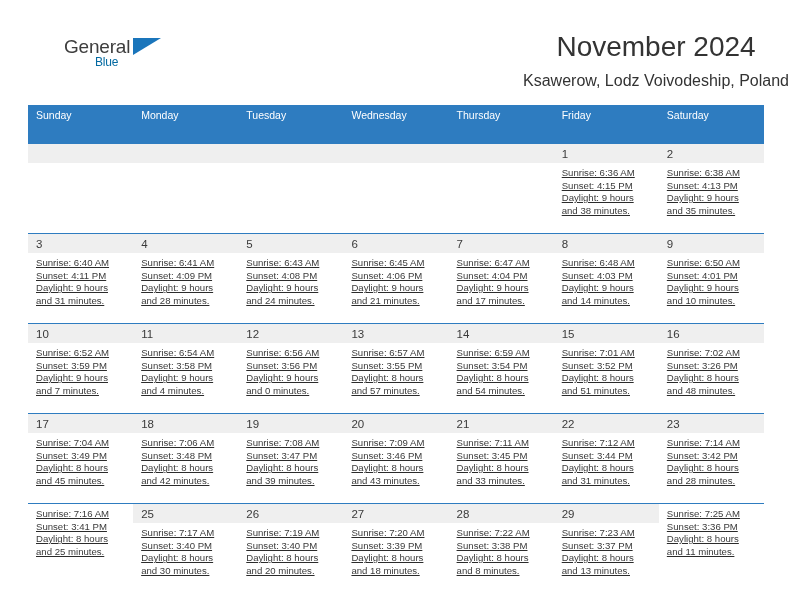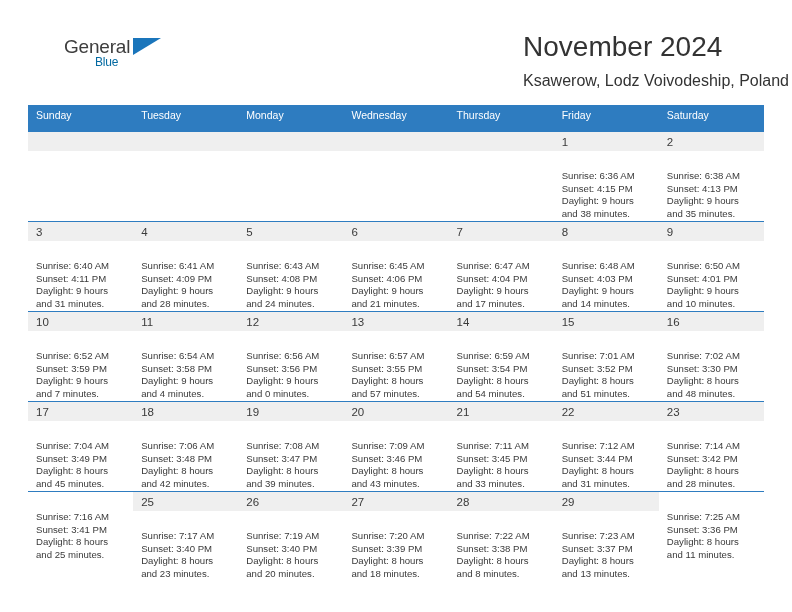--- a/index.html
+++ b/index.html
@@ -66,21 +66,21 @@
     letter-spacing: -0.2px;
     color: #0369a1;
     font-family: "Liberation Sans", sans-serif;
     white-space: nowrap;
   }
 
   .titles {
     position: absolute;
     right: 36px;
     top: 30px;
-    text-align: left;
+    text-align: center;
   }
   .cal-title {
     font-size: 28px;
     color: #333333;
     line-height: 34px;
     white-space: nowrap;
   }
   .cal-subtitle {
     font-size: 16px;
     color: #333333;
@@ -93,21 +93,21 @@
   .calendar {
     position: absolute;
     left: 28px;
     top: 105px;
     width: 736px;
   }
 
   .week-head {
     display: flex;
     background: #2e7cc0;
-    height: 27px;
+    height: 39px;
   }
   .wh-cell {
     flex: 1 1 0;
     color: #ffffff;
     font-size: 10.5px;
     line-height: 21px;
     padding-left: 8px;
     box-sizing: border-box;
     white-space: nowrap;
     overflow: hidden;
@@ -134,21 +134,22 @@
     background: #efefef;
     box-sizing: border-box;
     padding-left: 8px;
   }
   .day-num {
     font-size: 11.5px;
     line-height: 19px;
     color: #3a3a3a;
   }
   .day-body {
-    padding: 19px 6px 0 8px;
+    padding: 4px 6px 0 8px;
+    text-decoration: underline;
   }
   .day-line {
     font-size: 9.6px;
     line-height: 12.6px;
     color: #3a3a3a;
     white-space: nowrap;
   }
 </style>
 </head>
 <body>
@@ -167,22 +168,22 @@
       <div class="cal-title">November 2024</div>
       <div class="cal-subtitle">Ksawerow, Lodz Voivodeship, Poland</div>
     </div>
 
   </div>
 
   <div class="calendar">
 
     <div class="week-head">
       <div class="wh-cell">Sunday</div>
+      <div class="wh-cell">Monday</div>
       <div class="wh-cell">Tuesday</div>
-      <div class="wh-cell">Monday</div>
       <div class="wh-cell">Wednesday</div>
       <div class="wh-cell">Thursday</div>
       <div class="wh-cell">Friday</div>
       <div class="wh-cell">Saturday</div>
     </div>
 
     <div class="week first">
       <div class="day empty">
         <div class="day-num-band"><span class="day-num"></span></div>
 
@@ -341,21 +342,21 @@
           <div class="day-line">Sunrise: 7:01 AM</div>
           <div class="day-line">Sunset: 3:52 PM</div>
           <div class="day-line">Daylight: 8 hours</div>
           <div class="day-line">and 51 minutes.</div>
         </div>
       </div>
       <div class="day">
         <div class="day-num-band"><span class="day-num">16</span></div>
         <div class="day-body">
           <div class="day-line">Sunrise: 7:02 AM</div>
-          <div class="day-line">Sunset: 3:30 PM</div>
+          <div class="day-line">Sunset: 3:26 PM</div>
           <div class="day-line">Daylight: 8 hours</div>
           <div class="day-line">and 48 minutes.</div>
         </div>
       </div>
     </div>
 
     <div class="week">
       <div class="day">
         <div class="day-num-band"><span class="day-num">17</span></div>
         <div class="day-body">
@@ -429,21 +430,21 @@
           <div class="day-line">Daylight: 8 hours</div>
           <div class="day-line">and 25 minutes.</div>
         </div>
       </div>
       <div class="day">
         <div class="day-num-band"><span class="day-num">25</span></div>
         <div class="day-body">
           <div class="day-line">Sunrise: 7:17 AM</div>
           <div class="day-line">Sunset: 3:40 PM</div>
           <div class="day-line">Daylight: 8 hours</div>
-          <div class="day-line">and 23 minutes.</div>
+          <div class="day-line">and 30 minutes.</div>
         </div>
       </div>
       <div class="day">
         <div class="day-num-band"><span class="day-num">26</span></div>
         <div class="day-body">
           <div class="day-line">Sunrise: 7:19 AM</div>
           <div class="day-line">Sunset: 3:40 PM</div>
           <div class="day-line">Daylight: 8 hours</div>
           <div class="day-line">and 20 minutes.</div>
         </div>

